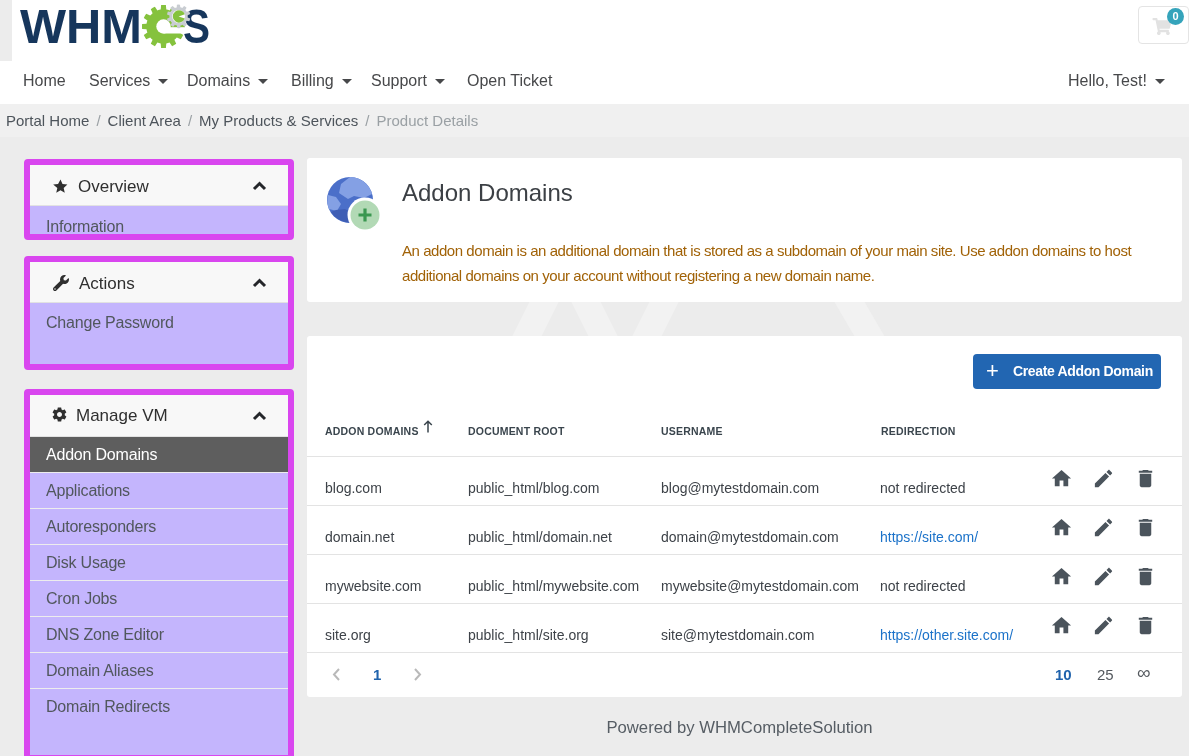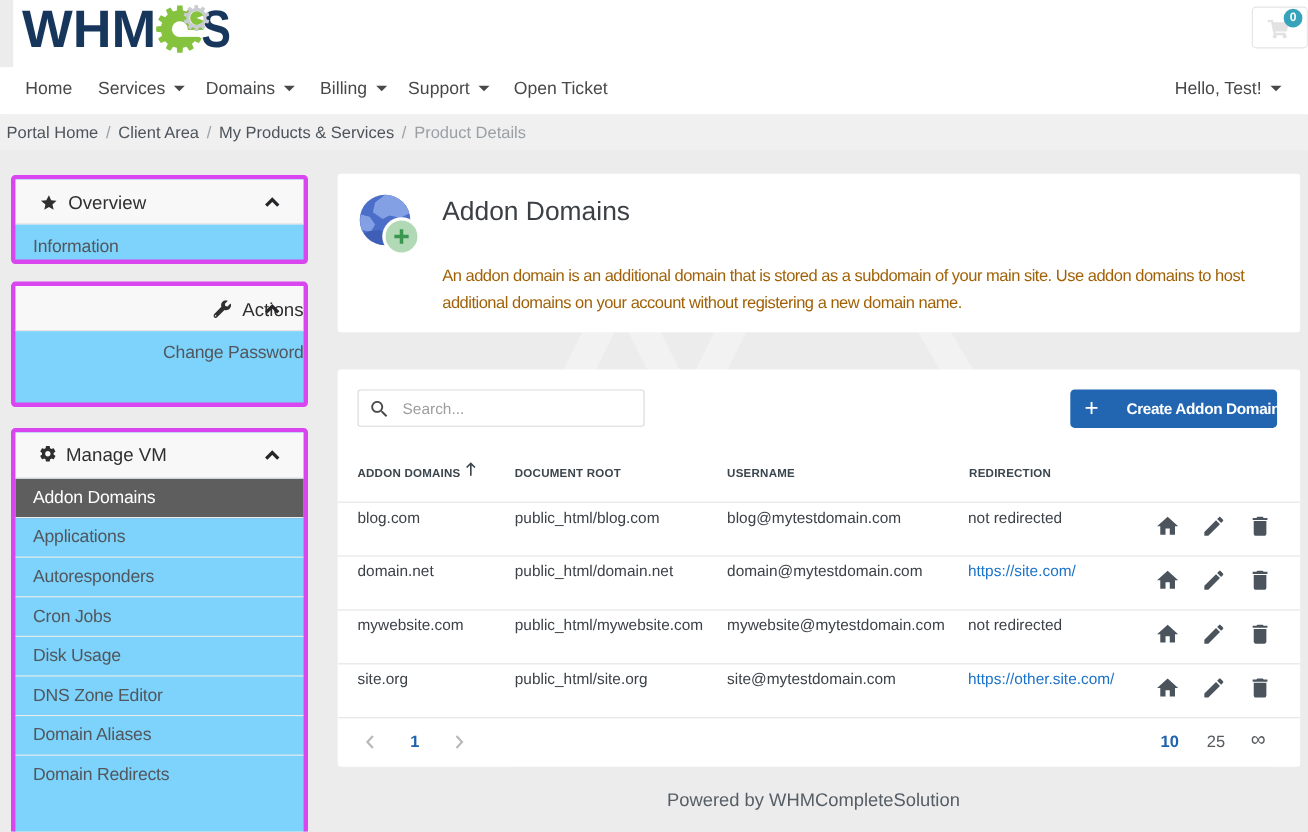--- a/index.html
+++ b/index.html
@@ -20,21 +20,21 @@
 #nav { position:absolute; top:61px; left:0; width:1189px; height:43px; background:#fff; }
 .navitem { position:absolute; top:0; height:43px; line-height:39px; font-size:16px; color:#47484a; }
 .caret { display:inline-block; width:0; height:0; border-left:5px solid transparent; border-right:5px solid transparent; border-top:5px solid #47484a; margin-left:8px; vertical-align:2px; }
 
 
 #crumb { position:absolute; top:104px; left:0; width:1189px; height:33px; font-size:15px; color:#4d545b; line-height:33px; background:#f0f0f0; }
 #crumb .sep { color:#9aa0a4; padding:0 7px; }
 #crumb .act { color:#9aa0a4; }
 
 
-.spanel { position:absolute; left:10px; width:270px; background:#7dd3fc; border:4px solid #d946ef; border-radius:4px; overflow:hidden; }
+.spanel { position:absolute; left:24px; width:270px; background:#c4b5fd; border:6px solid #d946ef; border-radius:4px; overflow:hidden; }
 .sphead { height:41px; background:#f8f8f8; border-bottom:1px solid #e2e2e2; font-size:17px; font-weight:normal; color:#2f2f2f; line-height:44px; padding-left:23px; position:relative; }
 .sphead svg.icn { vertical-align:-2px; margin-right:10px; }
 .sphead .chev { position:absolute; right:21px; top:16px; }
 .sitem { height:39px; line-height:42px; font-size:16px; letter-spacing:-0.2px; color:#51575d; padding-left:16px; border-bottom:1px solid #ededed; }
 .sitem:last-child { border-bottom:none; }
 .sitem.h36 { height:36px; line-height:36px; }
 .sitem.active { background:#5e5e5e; color:#fff; }
 
 
 .mpanel { position:absolute; left:307px; width:875px; background:#fff; border-radius:3px; }
@@ -43,21 +43,21 @@
 
 #ptitle h1 { position:absolute; left:95px; top:21px; font-size:24px; font-weight:normal; color:#3c4045; }
 #ptitle p { position:absolute; left:95px; top:81px; width:760px; font-size:15px; color:#a16207; line-height:24.5px; letter-spacing:-0.45px; }
 
 
 #tsearch { position:absolute; left:18px; top:18px; width:261px; height:34px; border:1px solid #d9d9d9; border-radius:3px; }
 #tsearch .ph { position:absolute; left:40px; top:8px; font-size:14px; color:#9e9e9e; }
 #createbtn { position:absolute; left:666px; top:18px; width:188px; height:35px; background:#2266b2; border-radius:4px; color:#fff; font-size:15px; font-weight:bold; line-height:35px; }
 .thead { position:absolute; font-size:10.5px; font-weight:bold; color:#3a454d; letter-spacing:0.2px; top:89px; height:14px; }
 .trow { position:absolute; left:0; width:875px; height:49px; border-top:1px solid #e3e3e3; }
-.tcell { position:absolute; top:5px; font-size:14px; color:#3d4248; }
+.tcell { position:absolute; top:23px; font-size:14px; color:#3d4248; }
 .tcell a { color:#1b72c9; text-decoration:none; }
 .icn-a { position:absolute; top:10px; }
 #pgrow { position:absolute; left:0; top:316px; width:875px; height:45px; border-top:1px solid #e3e3e3; }
 
 #footer { position:absolute; top:718px; left:302px; width:875px; text-align:center; font-size:16.7px; color:#565d64; }
 </style>
 </head>
 <body>
 
 <svg class="abs" style="left:430px;top:250px;" width="560" height="130" viewBox="0 0 560 130">
@@ -102,69 +102,63 @@
 
 <div class="spanel" style="top:159px; height:81px;">
   <div class="sphead"><svg class="icn" width="15" height="15" viewBox="0 0 24 24">
         <path fill="#2f2f2f" d="M12 .9l3.2 7.2 7.8.8-5.9 5.3 1.7 7.7-6.8-4-6.8 4 1.7-7.7L.3 8.9l7.8-.8z"></path>
       </svg>Overview<svg class="chev" width="15" height="10" viewBox="0 0 15 10">
         <path d="M2 8 L7.5 2.5 L13 8" stroke="#24262a" stroke-width="3" fill="none"></path>
       </svg></div>
   <div class="sitem">Information</div>
 </div>
 
-<div class="spanel" style="top:256px; height:114px;text-align:right;" id="p2">
+<div class="spanel" style="top:256px; height:114px;" id="p2">
   <div class="sphead"><svg class="icn" width="16" height="16" viewBox="0 0 512 512">
         <path fill="#2f2f2f" d="M507.73 109.1c-2.24-9.03-13.54-12.09-20.12-5.51l-74.36 74.36-67.88-11.31-11.31-67.88 74.36-74.36c6.62-6.62 3.43-17.9-5.66-20.16-47.38-11.74-99.55.91-136.58 37.93-39.64 39.64-50.55 97.1-34.05 147.2L18.74 402.76c-24.99 24.99-24.99 65.51 0 90.5 24.99 24.99 65.51 24.99 90.5 0l213.21-213.21c50.12 16.71 107.47 5.68 147.37-34.22 37.07-37.07 49.7-89.32 37.91-136.73zM64 472c-13.25 0-24-10.75-24-24 0-13.26 10.75-24 24-24s24 10.74 24 24c0 13.25-10.75 24-24 24z"></path>
       </svg>Actions<svg class="chev" width="15" height="10" viewBox="0 0 15 10">
         <path d="M2 8 L7.5 2.5 L13 8" stroke="#24262a" stroke-width="3" fill="none"></path>
       </svg></div>
   <div class="sitem" style="height:35.5px;line-height:40px;">Change Password</div>
 </div>
 
 <div class="spanel" style="top:389px; height:372px;">
   <div class="sphead" style="height:42px;line-height:42px;"><svg class="icn" style="margin-left:-2px;margin-right:8px;" width="17" height="17" viewBox="0 0 24 24">
         <path fill="#2f2f2f" d="M19.4 13c.04-.32.06-.66.06-1s-.02-.68-.07-1l2.11-1.65c.19-.15.24-.42.12-.64l-2-3.46c-.12-.22-.39-.3-.61-.22l-2.49 1c-.52-.4-1.08-.73-1.69-.98l-.38-2.65C14.46 2.18 14.25 2 14 2h-4c-.25 0-.46.18-.49.42l-.38 2.65c-.61.25-1.17.59-1.69.98l-2.49-1c-.23-.09-.49 0-.61.22l-2 3.46c-.13.22-.07.49.12.64L4.57 11c-.05.32-.07.66-.07 1s.02.68.07 1l-2.11 1.65c-.19.15-.24.42-.12.64l2 3.46c.12.22.39.3.61.22l2.49-1c.52.4 1.08.73 1.69.98l.38 2.65c.03.24.24.42.49.42h4c.25 0 .46-.18.49-.42l.38-2.65c.61-.25 1.17-.59 1.69-.98l2.49 1c.23.09.49 0 .61-.22l2-3.46c.12-.22.07-.49-.12-.64L19.4 13zM12 15.5c-1.93 0-3.5-1.57-3.5-3.5s1.57-3.5 3.5-3.5 3.5 1.57 3.5 3.5-1.57 3.5-3.5 3.5z"></path>
       </svg>Manage VM<svg class="chev" width="15" height="10" viewBox="0 0 15 10">
         <path d="M2 8 L7.5 2.5 L13 8" stroke="#24262a" stroke-width="3" fill="none"></path>
       </svg></div>
   <div class="sitem active" style="height:36px;line-height:35px;">Addon Domains</div>
   <div class="sitem h36">Applications</div>
   <div class="sitem h36">Autoresponders</div>
+  <div class="sitem h36">Disk Usage</div>
   <div class="sitem h36">Cron Jobs</div>
-  <div class="sitem h36">Disk Usage</div>
   <div class="sitem h36">DNS Zone Editor</div>
   <div class="sitem h36">Domain Aliases</div>
   <div class="sitem h36">Domain Redirects</div>
 </div>
 
 <div class="mpanel" id="ptitle">
   <svg style="position:absolute;left:19px;top:18px;" width="58" height="58" viewBox="0 0 58 58">
     <circle cx="24" cy="24" r="23" fill="#4b6fc9"></circle>
     <path fill="#84a0e4" d="M24 1 a23 23 0 0 1 22 17 l-8 4 -10-2 -6 3 -9-6 2-9 z"></path>
     <path fill="#84a0e4" d="M2 19 l8 2 5 7 -4 7 -8-2 a23 23 0 0 1 -1-14z"></path>
     <path fill="#3f5eb5" d="M5 36 a23 23 0 0 0 25 10 l-2-8 -9-5 -9 1z"></path>
     <circle cx="39" cy="39" r="17.5" fill="#fff"></circle>
     <circle cx="39" cy="39" r="14.5" fill="#b2d9b5"></circle>
     <path fill="#3a9750" d="M37.4 32.5h3.2v4.9h4.9v3.2h-4.9v4.9h-3.2v-4.9h-4.9v-3.2h4.9z"></path>
   </svg>
   <h1>Addon Domains</h1>
   <p>An addon domain is an additional domain that is stored as a subdomain of your main site. Use addon domains to host<br>additional domains on your account without registering a new domain name.</p>
 </div>
 
 <div class="mpanel" id="ptable">
-  <div id="tsearch">
-    <svg style="position:absolute;left:9px;top:7px;" width="20" height="20" viewBox="0 0 24 24">
-        <path fill="#4a4a4a" d="M15.5 14h-.79l-.28-.27C15.41 12.59 16 11.11 16 9.5 16 5.91 13.09 3 9.5 3S3 5.91 3 9.5 5.91 16 9.5 16c1.61 0 3.09-.59 4.23-1.57l.27.28v.79l5 4.99L20.49 19l-4.99-5zm-6 0C7.01 14 5 11.99 5 9.5S7.01 5 9.5 5 14 7.01 14 9.5 11.99 14 9.5 14z"></path>
-      </svg>
-    <span class="ph">Search...</span>
-  </div>
   <div id="createbtn">
       <span style="position:absolute;left:13px;top:-1px;font-size:22px;font-weight:normal;">+</span>
-      <span style="position:absolute;left:51px;white-space:nowrap;font-size:14px;letter-spacing:-0.35px;">Create Addon Domain</span>
+      <span style="position:absolute;left:40px;white-space:nowrap;font-size:14px;letter-spacing:-0.35px;">Create Addon Domain</span>
     </div>
 
   <span class="thead" style="left:18px;">ADDON DOMAINS</span>
   <svg style="position:absolute;left:114px;top:82px;" width="14" height="17" viewBox="0 0 14 16">
       <path d="M7 14 L7 3 M3.2 6.5 L7 2.8 L10.8 6.5" stroke="#3a454d" stroke-width="1.5" fill="none"></path>
     </svg>
   <span class="thead" style="left:161px;">DOCUMENT ROOT</span>
   <span class="thead" style="left:354px;">USERNAME</span>
   <span class="thead" style="left:574px;">REDIRECTION</span>
 

